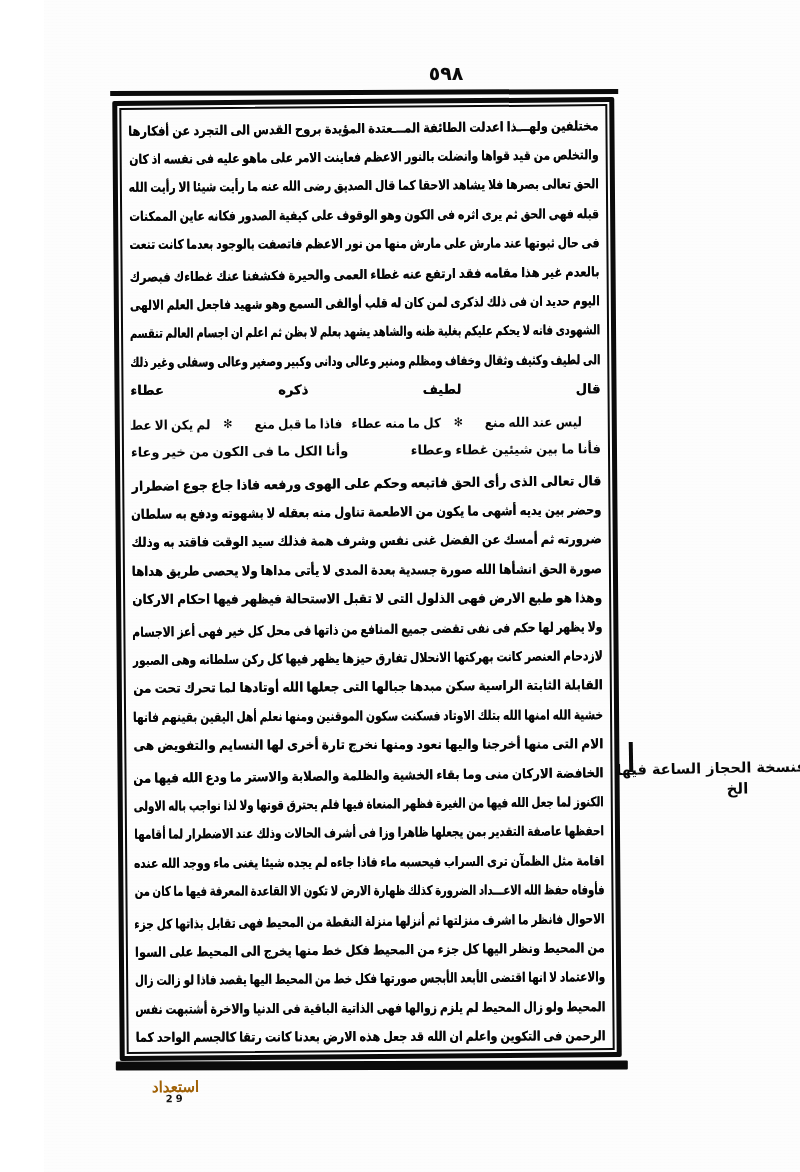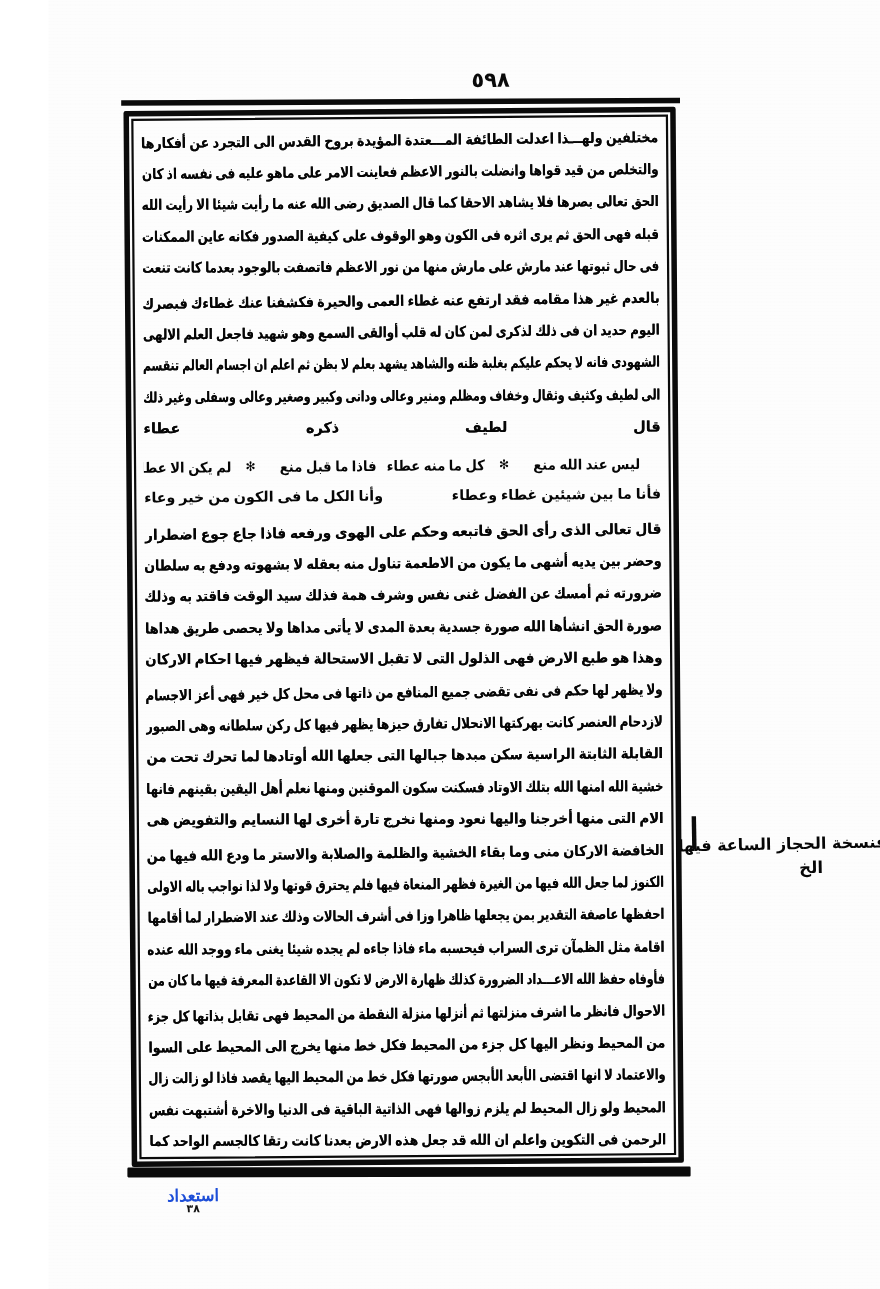--- a/index.html
+++ b/index.html
@@ -181,21 +181,21 @@
     top: 1078px;
     direction: rtl;
     text-align: center;
     transform: rotate(-0.8deg);
   }
   #catchword {
     display: block;
     font-family: Liberation Serif, serif;
     font-size: 15px;
     font-weight: 700;
-    color: #1d4ed8;
+    color: #a16207;
     letter-spacing: -0.5px;
   }
   #catchword-mark {
     display: block;
     font-size: 10px;
     font-weight: 700;
     color: #141414;
     margin-top: -3px;
     letter-spacing: 3px;
   }
@@ -257,17 +257,17 @@
           <span class="txt-line" style="transform: rotate(-0.12deg) scaleX(0.877); transform-origin: right center;">من المحيط ونظر اليها كل جزء من المحيط فكل خط منها يخرج الى المحيط على السوا</span>
           <span class="txt-line" style="transform: rotate(0deg) scaleX(0.793); transform-origin: right center;">والاعتماد لا انها اقتضى الأبعد الأبجس صورتها فكل خط من المحيط اليها يقصد فاذا لو زالت زال</span>
           <span class="txt-line" style="transform: rotate(0.12deg) scaleX(0.829); transform-origin: right center;">المحيط ولو زال المحيط لم يلزم زوالها فهى الذاتية الباقية فى الدنيا والاخرة أشتبهت نفس</span>
           <span class="txt-line" style="transform: rotate(0.24deg) scaleX(0.85); transform-origin: right center;">الرحمن فى التكوين واعلم ان الله قد جعل هذه الارض بعدنا كانت رتقا كالجسم الواحد كما</span>
         </div>
     </div>
   </div>
 
   <div id="catchword-area">
     <span id="catchword">استعداد</span>
-    <span id="catchword-mark">٣٨</span>
+    <span id="catchword-mark">29</span>
   </div>
 
   <div id="scan-grain"></div>
 </div>
 
 </body></html>

